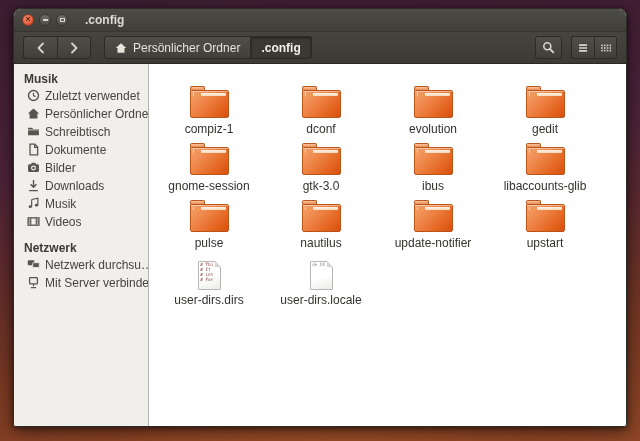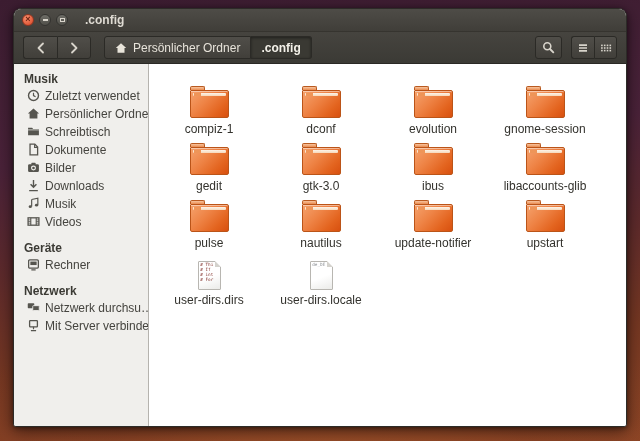--- a/index.html
+++ b/index.html
@@ -241,33 +241,20 @@
                 <svg viewBox="0 0 12 12">
                   <rect x="1" y="2.6" width="10" height="6.8" fill="none" stroke="#56554f" stroke-width="1.2"></rect>
                   <path d="M3.5 2.6v6.8M8.5 2.6v6.8" stroke="#56554f" stroke-width="1"></path>
                   <path d="M1 4.5h2.5M1 6h2.5M1 7.5h2.5M8.5 4.5H11M8.5 6H11M8.5 7.5H11" stroke="#56554f" stroke-width=".7"></path>
                 </svg>
               </span>
               <span class="side-label">Videos</span>
             </div>
           </div>
           <div class="side-sect">
-            <div class="side-header">Geräte</div>
-            <div class="side-item">
-              <span class="side-icon">
-                <svg viewBox="0 0 12 12">
-                  <rect x="1.5" y="1.7" width="9" height="7.6" rx="1" fill="none" stroke="#56554f" stroke-width="1.2"></rect>
-                  <rect x="3.1" y="3.3" width="5.8" height="3.2" fill="#56554f"></rect>
-                  <path d="M4 11h4" stroke="#56554f" stroke-width="1.2"></path>
-                </svg>
-              </span>
-              <span class="side-label">Rechner</span>
-            </div>
-          </div>
-          <div class="side-sect">
             <div class="side-header">Netzwerk</div>
             <div class="side-item">
               <span class="side-icon">
                 <svg viewBox="0 0 12 12">
                   <rect x="0.7" y="2.1" width="6" height="4.5" rx=".6" fill="#56554f"></rect>
                   <rect x="5.3" y="4.3" width="6" height="4.5" rx=".6" fill="#56554f" stroke="#f0efec" stroke-width=".8"></rect>
                 </svg>
               </span>
               <span class="side-label">Netzwerk durchsu…</span>
             </div>
@@ -311,30 +298,30 @@
               </div>
               <div class="file-label">evolution</div>
             </div>
             <div class="file-cell">
               <div class="folder">
                 <div class="folder-tab"></div>
                 <div class="folder-body">
                   <div class="folder-lip"></div>
                 </div>
               </div>
+              <div class="file-label">gedit</div>
+            </div>
+            <div class="file-cell">
+              <div class="folder">
+                <div class="folder-tab"></div>
+                <div class="folder-body">
+                  <div class="folder-lip"></div>
+                </div>
+              </div>
               <div class="file-label">gnome-session</div>
-            </div>
-            <div class="file-cell">
-              <div class="folder">
-                <div class="folder-tab"></div>
-                <div class="folder-body">
-                  <div class="folder-lip"></div>
-                </div>
-              </div>
-              <div class="file-label">gedit</div>
             </div>
             <div class="file-cell">
               <div class="folder">
                 <div class="folder-tab"></div>
                 <div class="folder-body">
                   <div class="folder-lip"></div>
                 </div>
               </div>
               <div class="file-label">gtk-3.0</div>
             </div>

